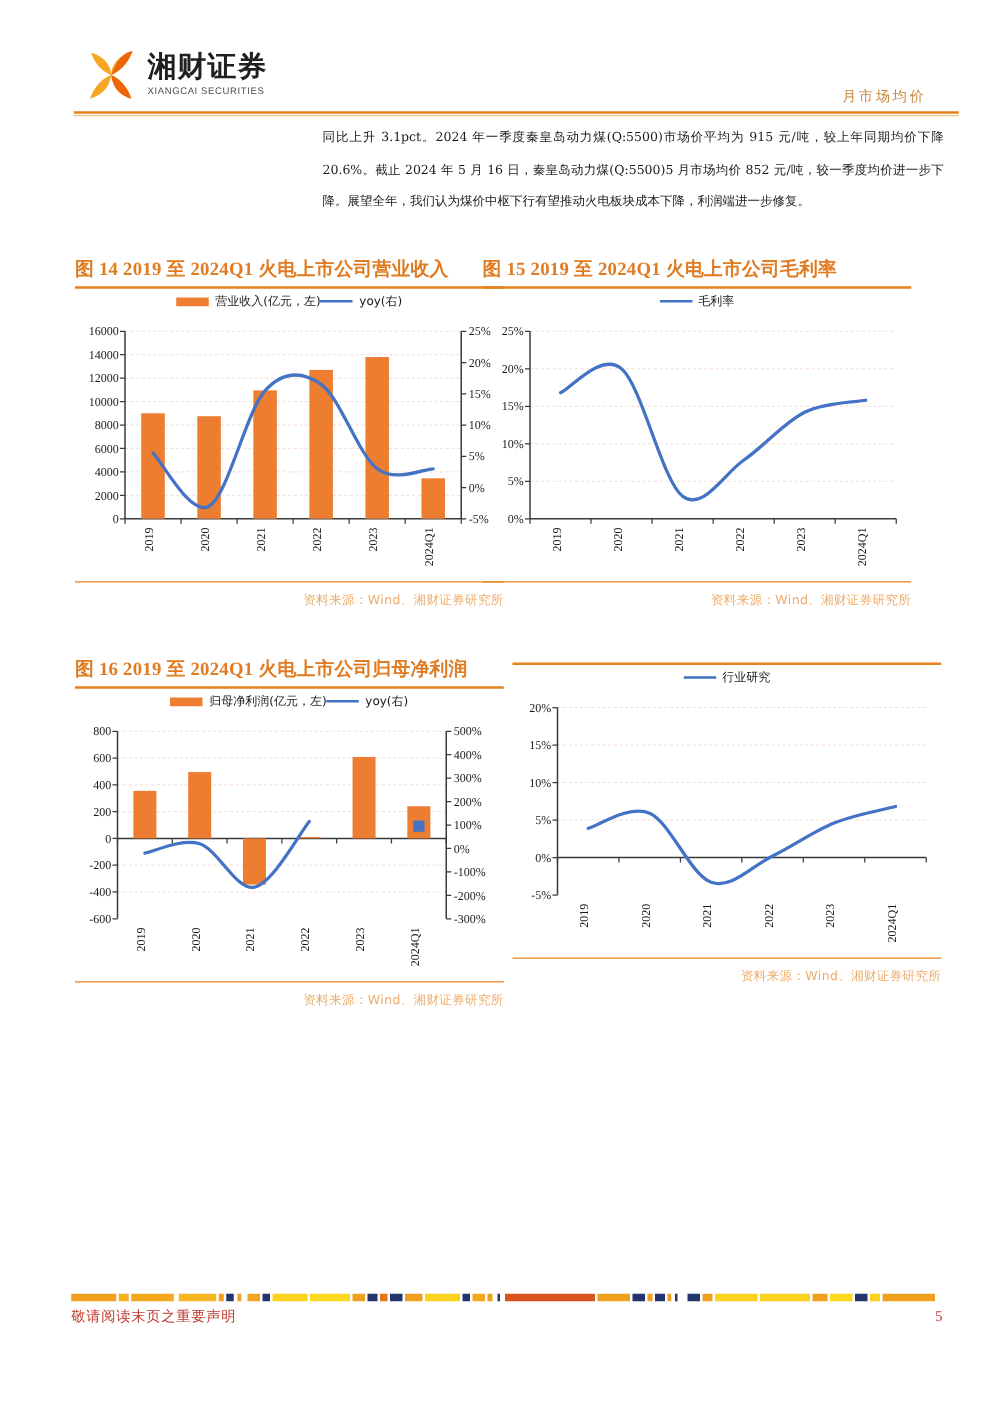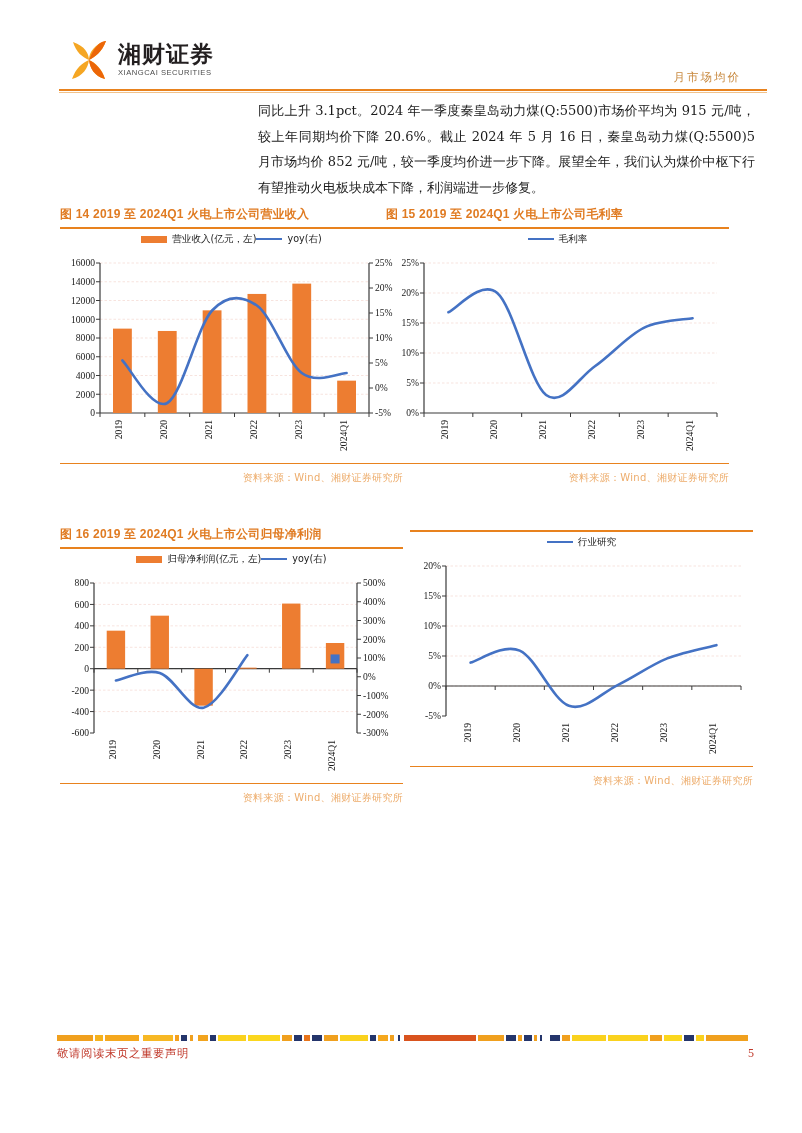--- a/index.html
+++ b/index.html
@@ -18,31 +18,31 @@
   .logo-cn{font-family:"DejaVu Sans",sans-serif;font-size:23px;font-weight:700;color:#231f20;letter-spacing:1px;}
   .logo-en{font-family:"Liberation Sans",sans-serif;font-size:7.6px;color:#4d4d4d;letter-spacing:.5px;margin-top:3px;}
 
   .hdr-right{position:absolute;right:47px;top:70px;font-size:11.5px;color:#c8893f;
     font-family:"DejaVu Sans",sans-serif;letter-spacing:2px;}
   .hdr-rule{position:absolute;left:47px;top:89px;width:708px;height:2px;background:#e8821e;}
   .hdr-rule-thin{position:absolute;left:47px;top:92px;width:708px;height:1px;background:#f2c28a;}
 
   
   .body-text{position:absolute;left:258px;top:98px;width:497px;
-    font-family:"DejaVu Serif",serif;font-size:13px;color:#1a1a1a;
+    font-family:"DejaVu Serif",serif;font-size:10px;color:#1a1a1a;
     line-height:25.6px;text-align:justify;text-justify:inter-ideograph;}
 
   
   .panel{position:absolute;width:343px;}
   .p14{left:60px;top:206px;}
   .p15{left:386px;top:206px;}
   .p16{left:60px;top:526px;}
   .p17{left:410px;top:526px;}
 
-  .fig-title{font-family:Liberation Sans, sans-serif;font-size:12px;font-weight:700;
+  .fig-title{font-family:Liberation Serif, serif;font-size:15px;font-weight:700;
     color:#e07b22;letter-spacing:.2px;white-space:nowrap;}
   .rule-top{height:1.6px;background:#e8821e;margin-top:4px;}
   .rule-bot{height:1.2px;background:#e8821e;margin-top:2px;}
   .src{font-family:"DejaVu Sans",serif;font-size:10px;color:#e8a濃;text-align:right;}
   .src{color:#edac6b;padding-top:7px;letter-spacing:.3px;}
 
   .chart-area{height:232px;position:relative;}
 
   
   .legend{position:absolute;top:4px;left:0;width:100%;display:flex;

